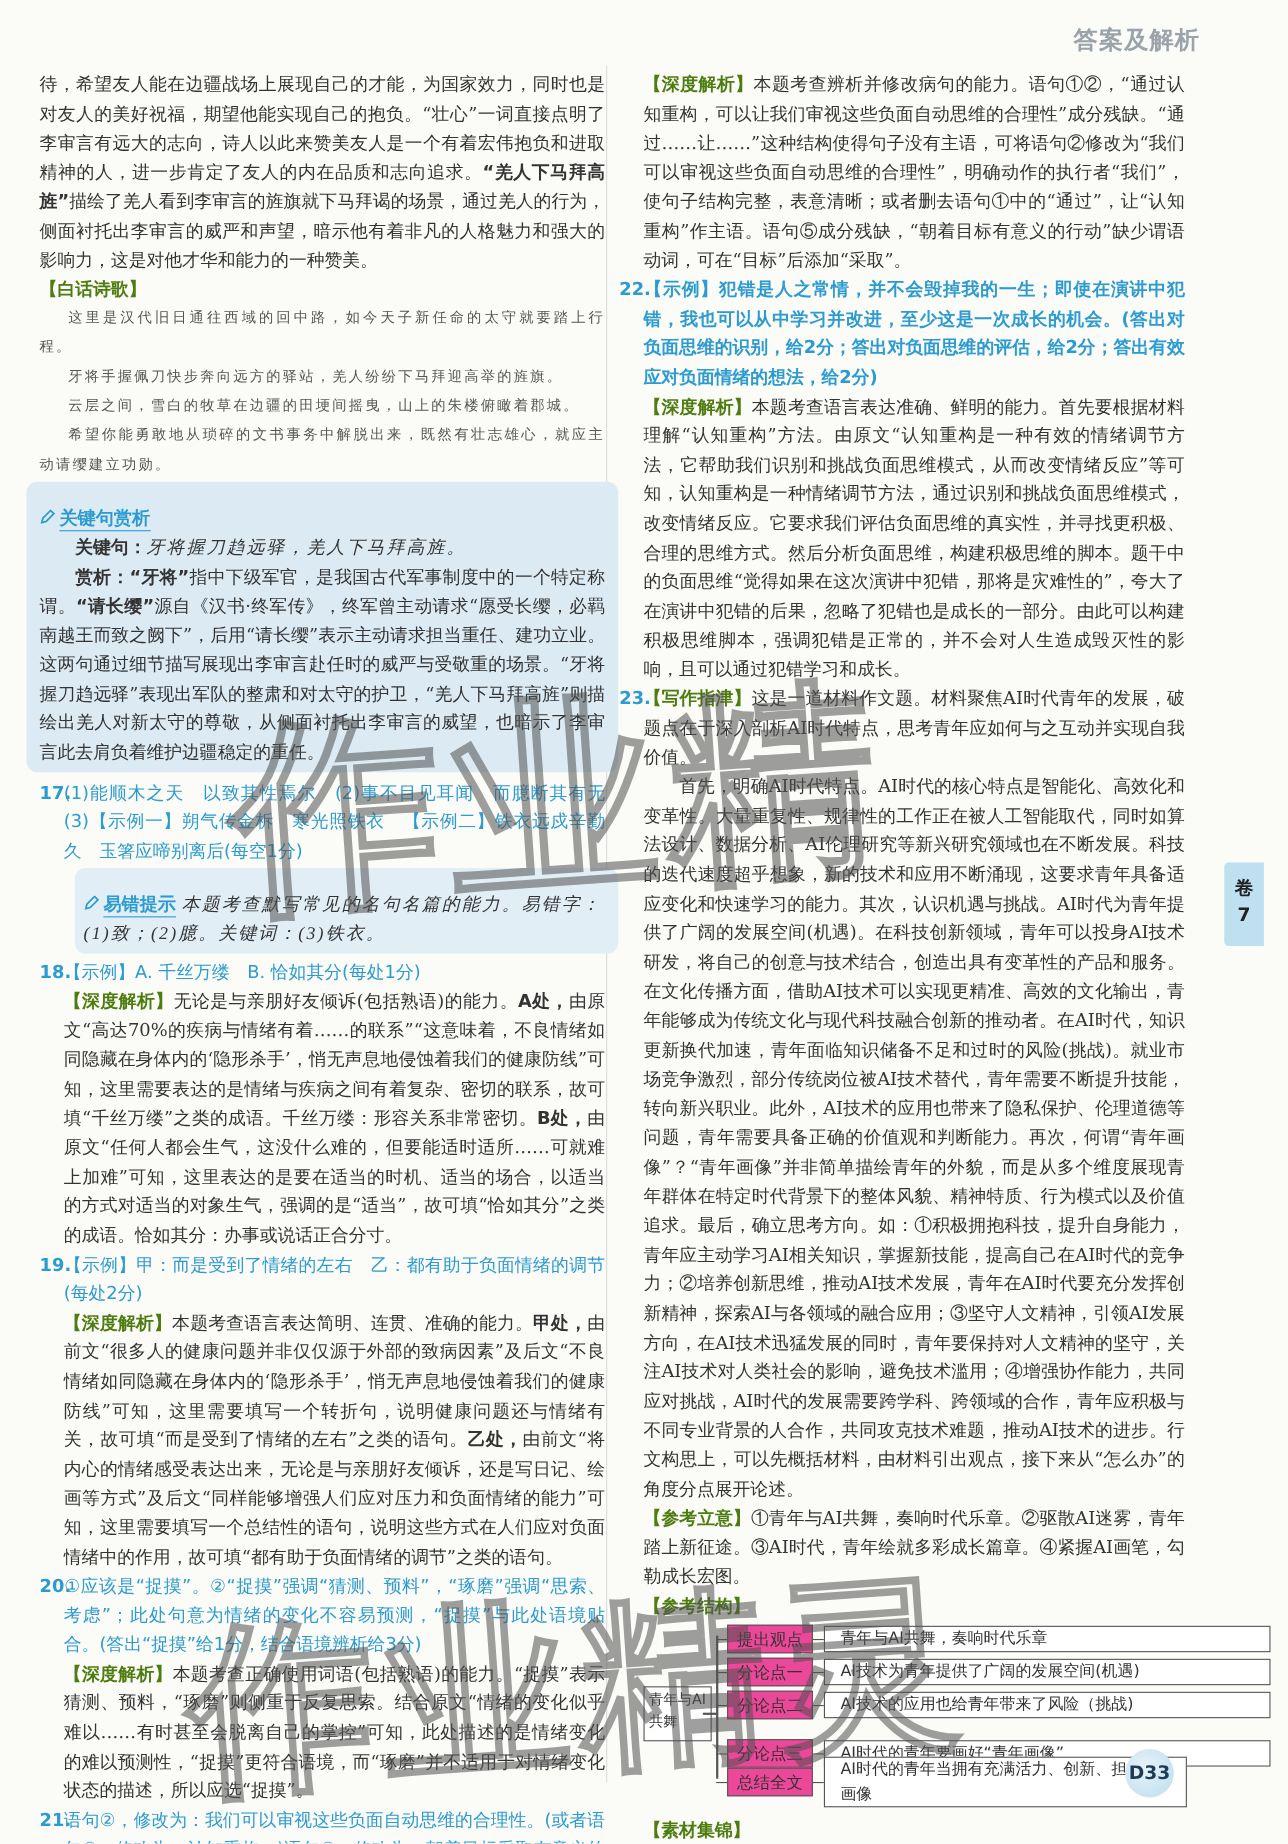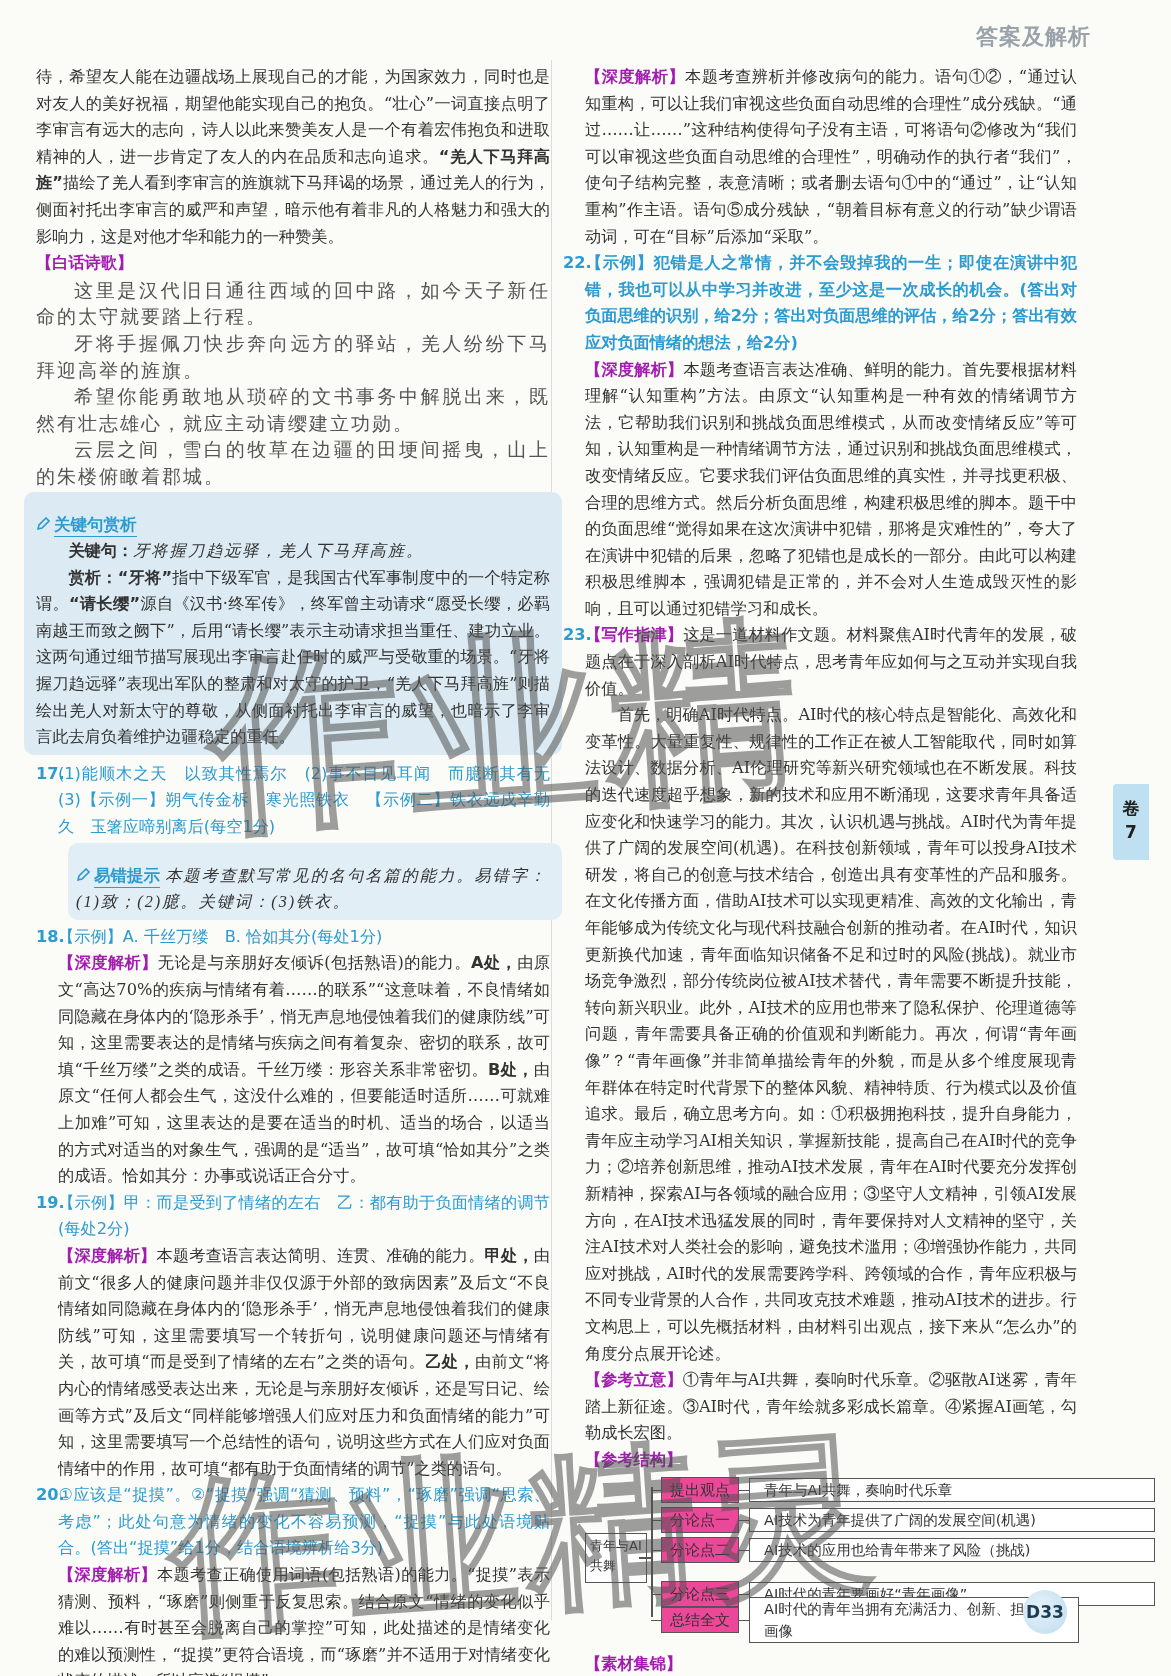--- a/index.html
+++ b/index.html
@@ -11,25 +11,25 @@
     position: absolute; top: 22px; right: 80px;
     font-family: "DejaVu Sans", "Liberation Sans", sans-serif;
     font-size: 22px; color: #9aa3aa; letter-spacing: 1px; font-weight: bold;
   }
   .col { position: absolute; top: 64px; font-size: 16.2px; line-height: 26.6px; }
   .col-left { left: 36px; width: 514px; }
   .col-right { left: 563px; width: 514px; }
   .divider { position: absolute; left: 551px; top: 60px; width: 1px; height: 1560px; background: #dcdcdc; }
   p { margin: 0; text-align: justify; }
   .indent { text-indent: 2em; }
-  .tag { font-family: "DejaVu Sans", "Liberation Sans", sans-serif; font-weight: bold; color: #a21caf; }
+  .tag { font-family: "DejaVu Sans", "Liberation Sans", sans-serif; font-weight: bold; color: #4d7c0f; }
   .blue { color: #2b9bd0; font-family: "DejaVu Sans", "Liberation Sans", sans-serif; }
   .qnum { color: #2b9bd0; font-weight: bold; font-family: "DejaVu Sans", "Liberation Sans", sans-serif; margin-left: -22px; display: inline-block; width: 22px; }
   .q { padding-left: 22px; }
-  .poem { color: #555; letter-spacing: 2px; font-size: 19px; }
+  .poem { color: #555; letter-spacing: 2px; font-size: 13px; }
   .boxed { background: #dcebf3; border-radius: 10px; margin: 2px -12px 6px -12px; padding: 2px 12px 4px 12px; }
   .box-title { color: #2b9bd0; font-family: "DejaVu Sans", "Liberation Sans", sans-serif; font-weight: bold; font-size: 16.5px; border-bottom: 1.5px solid #2b9bd0; display: inline-block; line-height: 22px; margin-top: 20px; }
   .pencil { display: inline-block; width: 14px; height: 14px; margin-right: 4px; vertical-align: -1px; }
   .kai { font-style: italic; letter-spacing: 2px; font-family: Liberation Serif, serif; }
   b.bk { font-family: "DejaVu Sans", "Liberation Sans", sans-serif; }
   .tip-box { background: #e2eef5; border-radius: 10px; margin: 2px -12px 4px 10px; padding: 2px 8px 4px 8px; }
   .side-tab {
     position: absolute; left: 1113px; top: 784px; width: 36px; height: 76px; background: #bfe0f0;
     border-radius: 4px 0 0 4px; text-align: center;
     font-family: "DejaVu Sans", "Liberation Sans", sans-serif; font-weight: bold; color: #222; font-size: 17px; line-height: 24px; padding-top: 12px; box-sizing: border-box;
@@ -55,22 +55,22 @@
 <body>
 
 <div class="page-header">答案及解析</div>
 <div class="divider"></div>
 
 <div class="col col-left">
   <p><span>待，希望友人能在边疆战场上展现自己的才能，为国家效力，同时也是对友人的美好祝福，期望他能实现自己的抱负。“壮心”一词直接点明了李审言有远大的志向，诗人以此来赞美友人是一个有着宏伟抱负和进取精神的人，进一步肯定了友人的内在品质和志向追求。</span><b class="bk">“羌人下马拜高旌”</b><span>描绘了羌人看到李审言的旌旗就下马拜谒的场景，通过羌人的行为，侧面衬托出李审言的威严和声望，暗示他有着非凡的人格魅力和强大的影响力，这是对他才华和能力的一种赞美。</span></p>
   <div class="tag">【白话诗歌】</div>
   <p class="indent poem">这里是汉代旧日通往西域的回中路，如今天子新任命的太守就要踏上行程。</p>
   <p class="indent poem">牙将手握佩刀快步奔向远方的驿站，羌人纷纷下马拜迎高举的旌旗。</p>
+  <p class="indent poem">云层之间，雪白的牧草在边疆的田埂间摇曳，山上的朱楼俯瞰着郡城。</p>
   <p class="indent poem">希望你能勇敢地从琐碎的文书事务中解脱出来，既然有壮志雄心，就应主动请缨建立功勋。</p>
-  <p class="indent poem">云层之间，雪白的牧草在边疆的田埂间摇曳，山上的朱楼俯瞰着郡城。</p>
 
   <div class="boxed">
     <div>
       <svg class="pencil" viewBox="0 0 14 14">
           <path d="M2 12 L3 8 L10 1 L13 4 L6 11 Z" fill="none" stroke="#2b9bd0" stroke-width="1.6"></path>
         </svg><span class="box-title">关键句赏析</span>
     </div>
     <p class="indent"><b class="bk">关键句：</b><span class="kai">牙将握刀趋远驿，羌人下马拜高旌。</span></p>
     <p class="indent"><b class="bk">赏析：</b><b class="bk">“牙将”</b><span>指中下级军官，是我国古代军事制度中的一个特定称谓。</span><b class="bk">“请长缨”</b><span>源自《汉书·终军传》，终军曾主动请求“愿受长缨，必羁南越王而致之阙下”，后用“请长缨”表示主动请求担当重任、建功立业。这两句通过细节描写展现出李审言赴任时的威严与受敬重的场景。“牙将握刀趋远驿”表现出军队的整肃和对太守的护卫，“羌人下马拜高旌”则描绘出羌人对新太守的尊敬，从侧面衬托出李审言的威望，也暗示了李审言此去肩负着维护边疆稳定的重任。</span></p>
   </div>

